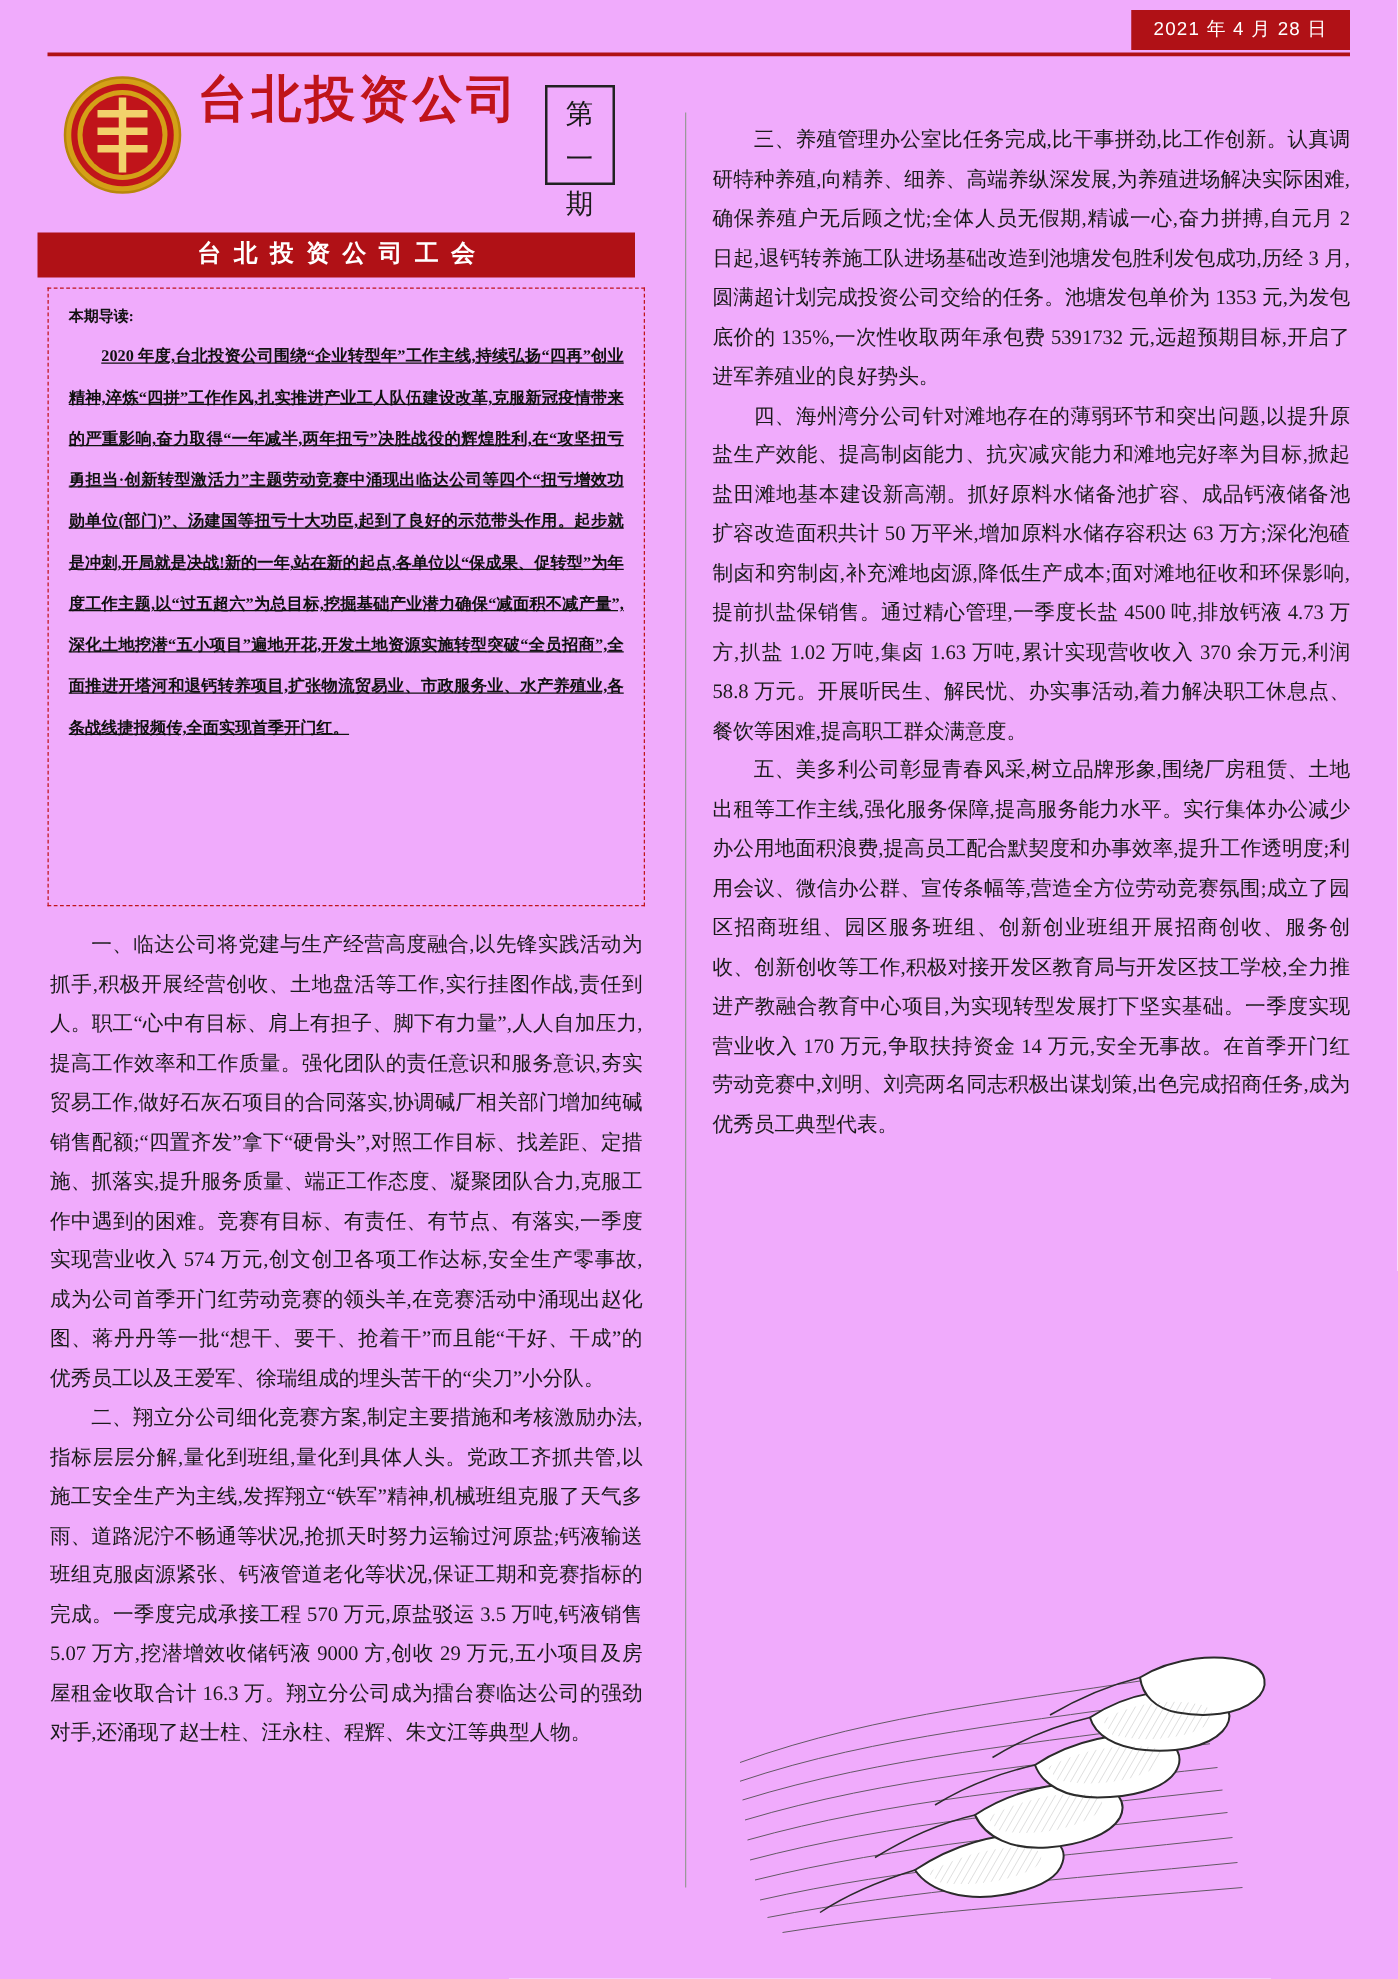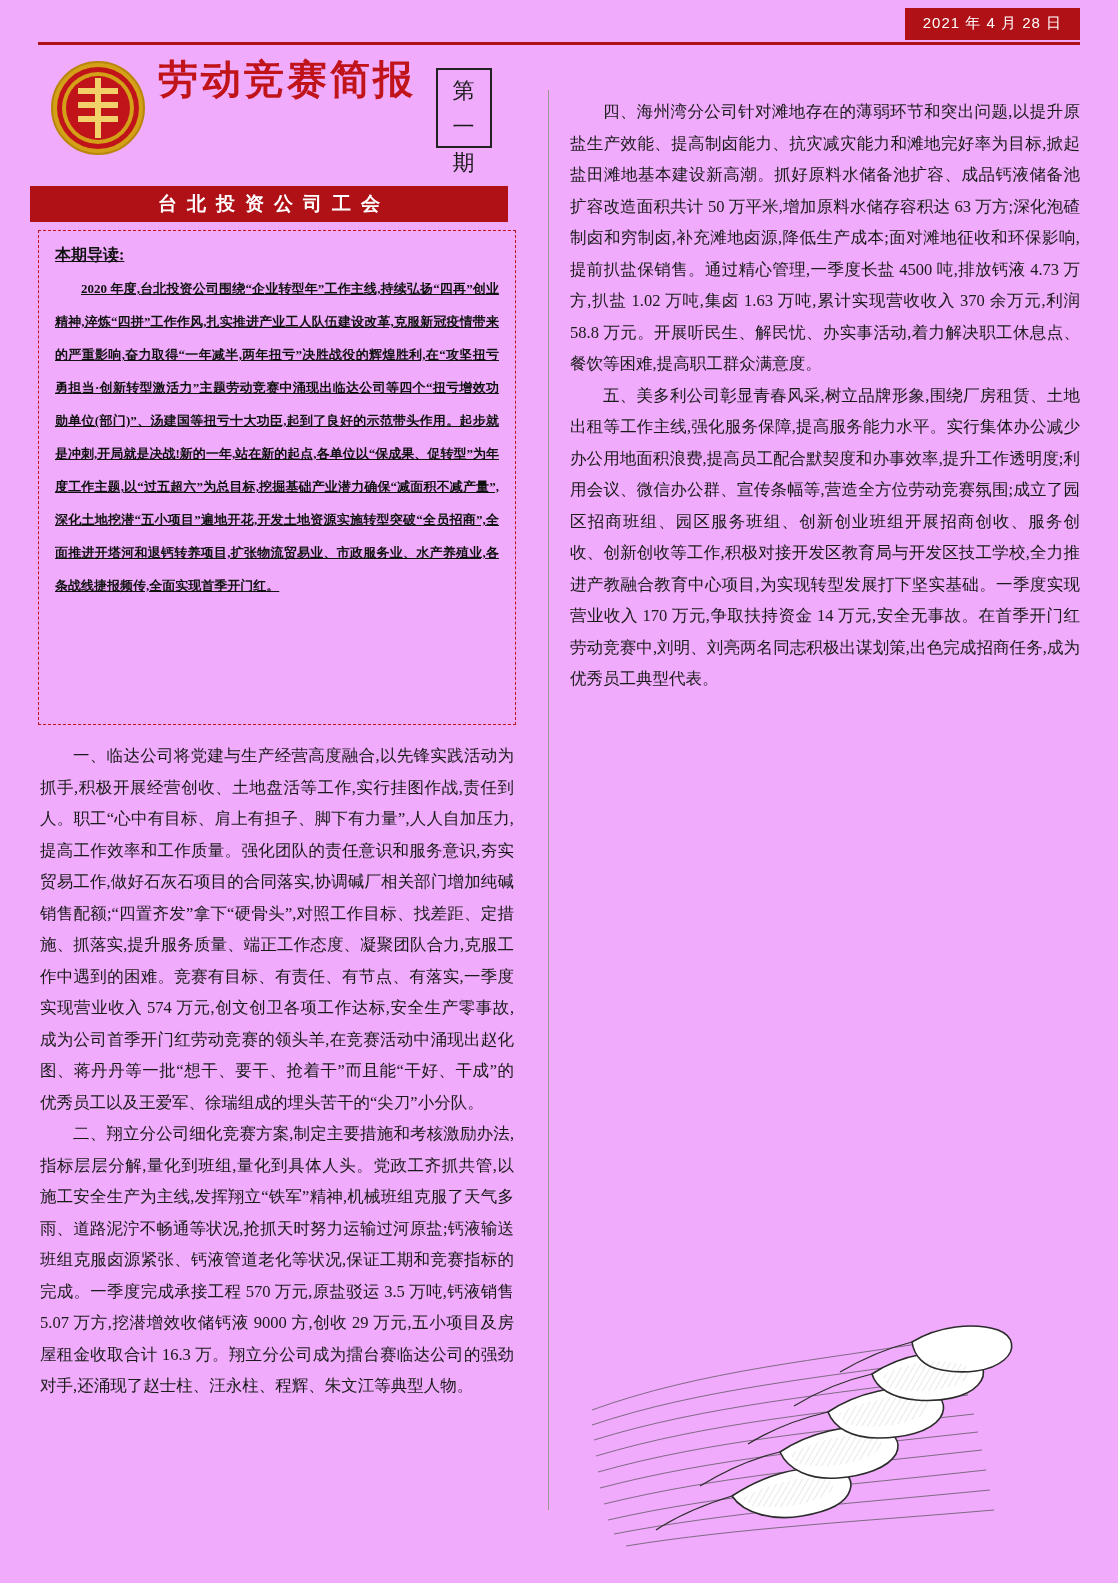--- a/index.html
+++ b/index.html
@@ -116,25 +116,24 @@
     position: absolute;
     top: 230px;
     left: 38px;
     width: 478px;
     height: 495px;
     border: 1px dashed #c0141a;
     box-sizing: border-box;
     padding: 14px 16px 10px 16px;
   }
   .lead-title {
-    font-size: 16px;
+    font-size: 12px;
     font-weight: bold;
     color: #111;
     margin-bottom: 6px;
-    text-decoration: underline;
   }
   .lead-body {
     font-size: 13px;
     line-height: 33px;
     text-align: justify;
     text-justify: inter-ideograph;
     text-indent: 2em;
     font-weight: bold;
     font-family: "Liberation Serif", serif;
     color: #111;
@@ -201,21 +200,21 @@
         <g fill="#f2d16b">
           <rect x="30" y="30" width="40" height="6"></rect>
           <rect x="30" y="44" width="40" height="6"></rect>
           <rect x="30" y="58" width="40" height="6"></rect>
           <rect x="47" y="20" width="6" height="60"></rect>
         </g>
         <circle cx="50" cy="50" r="46" fill="none" stroke="#b8860b" stroke-width="2"></circle>
       </svg>
     </div>
     <div class="mast-title">
-      <div class="mast-line">劳动竞赛简报</div>
+      <div class="mast-line">台北投资公司</div>
     </div>
     <div class="issue-box">
       <div>第</div>
       <div>一</div>
       <div>期</div>
     </div>
   </div>
 
   <div class="union-band">台北投资公司工会</div>
 
@@ -225,20 +224,21 @@
   </div>
 
   <div class="divider"></div>
 
   <div class="col col-left">
     <p>一、临达公司将党建与生产经营高度融合,以先锋实践活动为抓手,积极开展经营创收、土地盘活等工作,实行挂图作战,责任到人。职工“心中有目标、肩上有担子、脚下有力量”,人人自加压力,提高工作效率和工作质量。强化团队的责任意识和服务意识,夯实贸易工作,做好石灰石项目的合同落实,协调碱厂相关部门增加纯碱销售配额;“四置齐发”拿下“硬骨头”,对照工作目标、找差距、定措施、抓落实,提升服务质量、端正工作态度、凝聚团队合力,克服工作中遇到的困难。竞赛有目标、有责任、有节点、有落实,一季度实现营业收入 574 万元,创文创卫各项工作达标,安全生产零事故,成为公司首季开门红劳动竞赛的领头羊,在竞赛活动中涌现出赵化图、蒋丹丹等一批“想干、要干、抢着干”而且能“干好、干成”的优秀员工以及王爱军、徐瑞组成的埋头苦干的“尖刀”小分队。</p>
     <p>二、翔立分公司细化竞赛方案,制定主要措施和考核激励办法,指标层层分解,量化到班组,量化到具体人头。党政工齐抓共管,以施工安全生产为主线,发挥翔立“铁军”精神,机械班组克服了天气多雨、道路泥泞不畅通等状况,抢抓天时努力运输过河原盐;钙液输送班组克服卤源紧张、钙液管道老化等状况,保证工期和竞赛指标的完成。一季度完成承接工程 570 万元,原盐驳运 3.5 万吨,钙液销售 5.07 万方,挖潜增效收储钙液 9000 方,创收 29 万元,五小项目及房屋租金收取合计 16.3 万。翔立分公司成为擂台赛临达公司的强劲对手,还涌现了赵士柱、汪永柱、程辉、朱文江等典型人物。</p>
   </div>
 
   <div class="col col-right">
+    <p>三、养殖管理办公室比任务完成,比干事拼劲,比工作创新。认真调研特种养殖,向精养、细养、高端养纵深发展,为养殖进场解决实际困难,确保养殖户无后顾之忧;全体人员无假期,精诚一心,奋力拼搏,自元月 2 日起,退钙转养施工队进场基础改造到池塘发包胜利发包成功,历经 3 月,圆满超计划完成投资公司交给的任务。池塘发包单价为 1353 元,为发包底价的 135%,一次性收取两年承包费 5391732 元,远超预期目标,开启了进军养殖业的良好势头。</p>
     <p>四、海州湾分公司针对滩地存在的薄弱环节和突出问题,以提升原盐生产效能、提高制卤能力、抗灾减灾能力和滩地完好率为目标,掀起盐田滩地基本建设新高潮。抓好原料水储备池扩容、成品钙液储备池扩容改造面积共计 50 万平米,增加原料水储存容积达 63 万方;深化泡碴制卤和穷制卤,补充滩地卤源,降低生产成本;面对滩地征收和环保影响,提前扒盐保销售。通过精心管理,一季度长盐 4500 吨,排放钙液 4.73 万方,扒盐 1.02 万吨,集卤 1.63 万吨,累计实现营收收入 370 余万元,利润 58.8 万元。开展听民生、解民忧、办实事活动,着力解决职工休息点、餐饮等困难,提高职工群众满意度。</p>
     <p>五、美多利公司彰显青春风采,树立品牌形象,围绕厂房租赁、土地出租等工作主线,强化服务保障,提高服务能力水平。实行集体办公减少办公用地面积浪费,提高员工配合默契度和办事效率,提升工作透明度;利用会议、微信办公群、宣传条幅等,营造全方位劳动竞赛氛围;成立了园区招商班组、园区服务班组、创新创业班组开展招商创收、服务创收、创新创收等工作,积极对接开发区教育局与开发区技工学校,全力推进产教融合教育中心项目,为实现转型发展打下坚实基础。一季度实现营业收入 170 万元,争取扶持资金 14 万元,安全无事故。在首季开门红劳动竞赛中,刘明、刘亮两名同志积极出谋划策,出色完成招商任务,成为优秀员工典型代表。</p>
   </div>
 
   <div class="illus">
     <svg width="498" height="250" viewBox="0 0 498 250">
       <defs>
         <pattern id="hatch" width="5" height="5" patternUnits="userSpaceOnUse" patternTransform="rotate(30)">
           <line x1="0" y1="0" x2="0" y2="5" stroke="#555" stroke-width="0.6"></line>
         </pattern>

